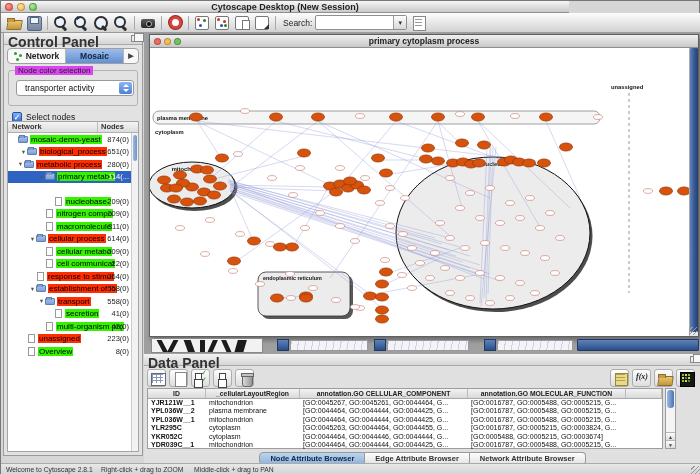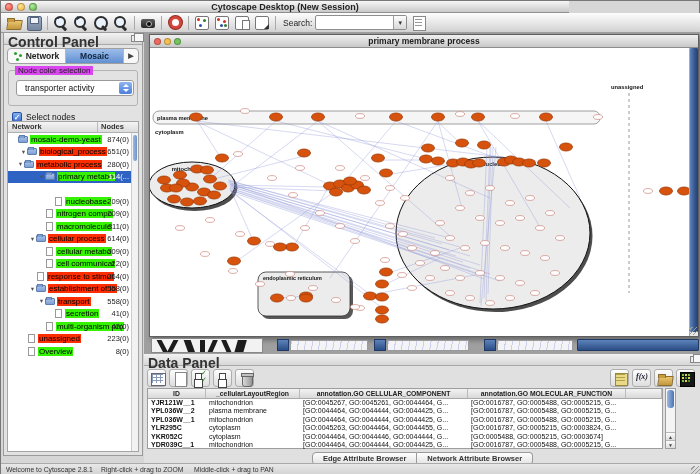--- a/index.html
+++ b/index.html
@@ -384,21 +384,21 @@
       <div class="tree-scroll"></div>
     </div>
   </div>
 
   <div class="desktop">
     <div class="netwin">
       <div class="netwin-title">
         <span class="tl2 red"></span>
         <span class="tl2 yel"></span>
         <span class="tl2 grn"></span>
-        <span class="title">primary membrane process</span>
+        <span class="title">primary cytoplasm process</span>
       </div>
       <div class="net-canvas">
         <svg id="net-svg" width="539" height="288">
             <rect x="3" y="63" width="447" height="13" rx="6" fill="#f5f5f5" stroke="#888" stroke-width="0.8"></rect>
             <text x="7" y="72" font-size="5.8" font-weight="bold" fill="#111">plasma membrane</text>
             <text x="5" y="86" font-size="5.8" font-weight="bold" fill="#111">cytoplasm</text>
             <ellipse cx="44.5" cy="140" rx="43" ry="23" fill="#111" opacity="0.75"></ellipse>
             <ellipse cx="42" cy="137" rx="43" ry="23" fill="#ececec" stroke="#111" stroke-width="1"></ellipse>
             <text x="42" y="123" font-size="5.8" font-weight="bold" fill="#111" text-anchor="middle">mitochondrion</text>
             <ellipse cx="345.5" cy="188" rx="97" ry="76" fill="#111" opacity="0.75"></ellipse>
@@ -709,20 +709,21 @@
             <div style="width: 36px;"></div>
           </div>
         </div>
     </div>
     <div class="dt-scroll">
       <span class="thumb"></span>
       <span class="arr up">▲</span>
       <span class="arr dn">▼</span>
     </div>
     <div class="dp-tabs" id="dp-tabs">
+        <div class="dp-tab sel">Node Attribute Browser</div>
         <div class="dp-tab">Edge Attribute Browser</div>
         <div class="dp-tab">Network Attribute Browser</div>
       </div>
   </div>
 
   <div class="statusbar">
     <span class="st1">Welcome to Cytoscape 2.8.1</span>
     <span class="st2">Right-click + drag to ZOOM</span>
     <span class="st3">Middle-click + drag to PAN</span>
     <span class="st-grip"></span>

